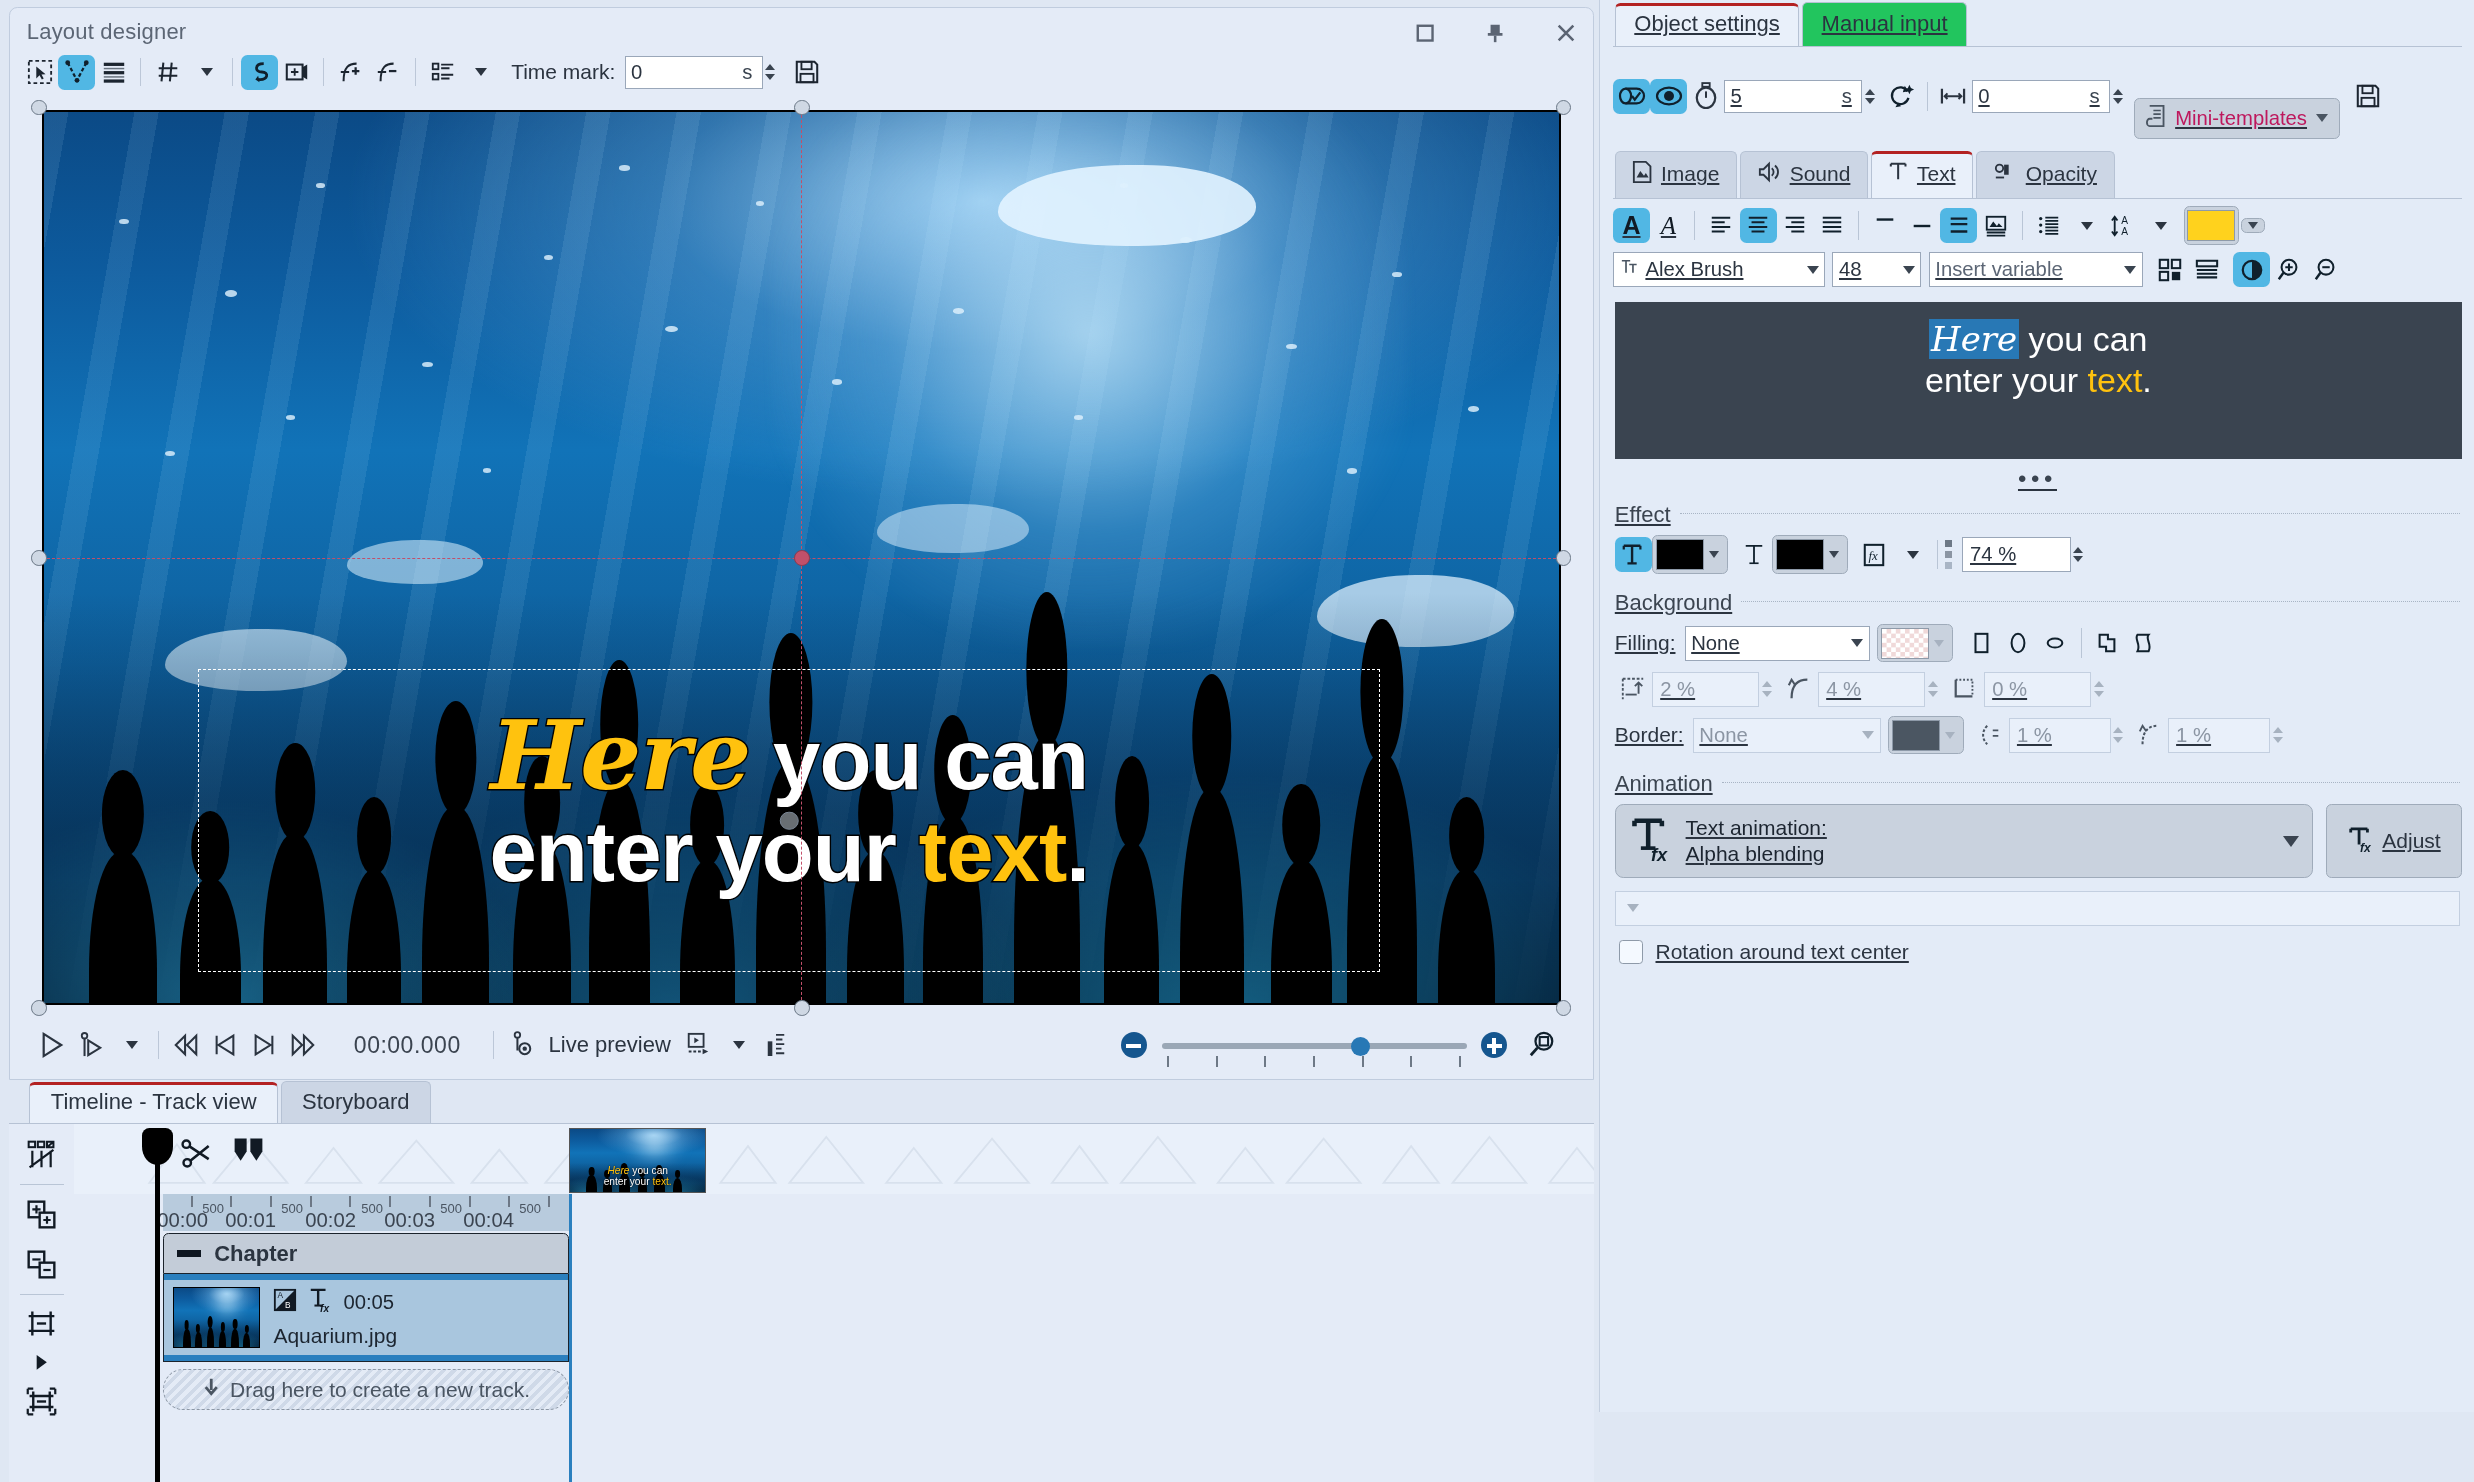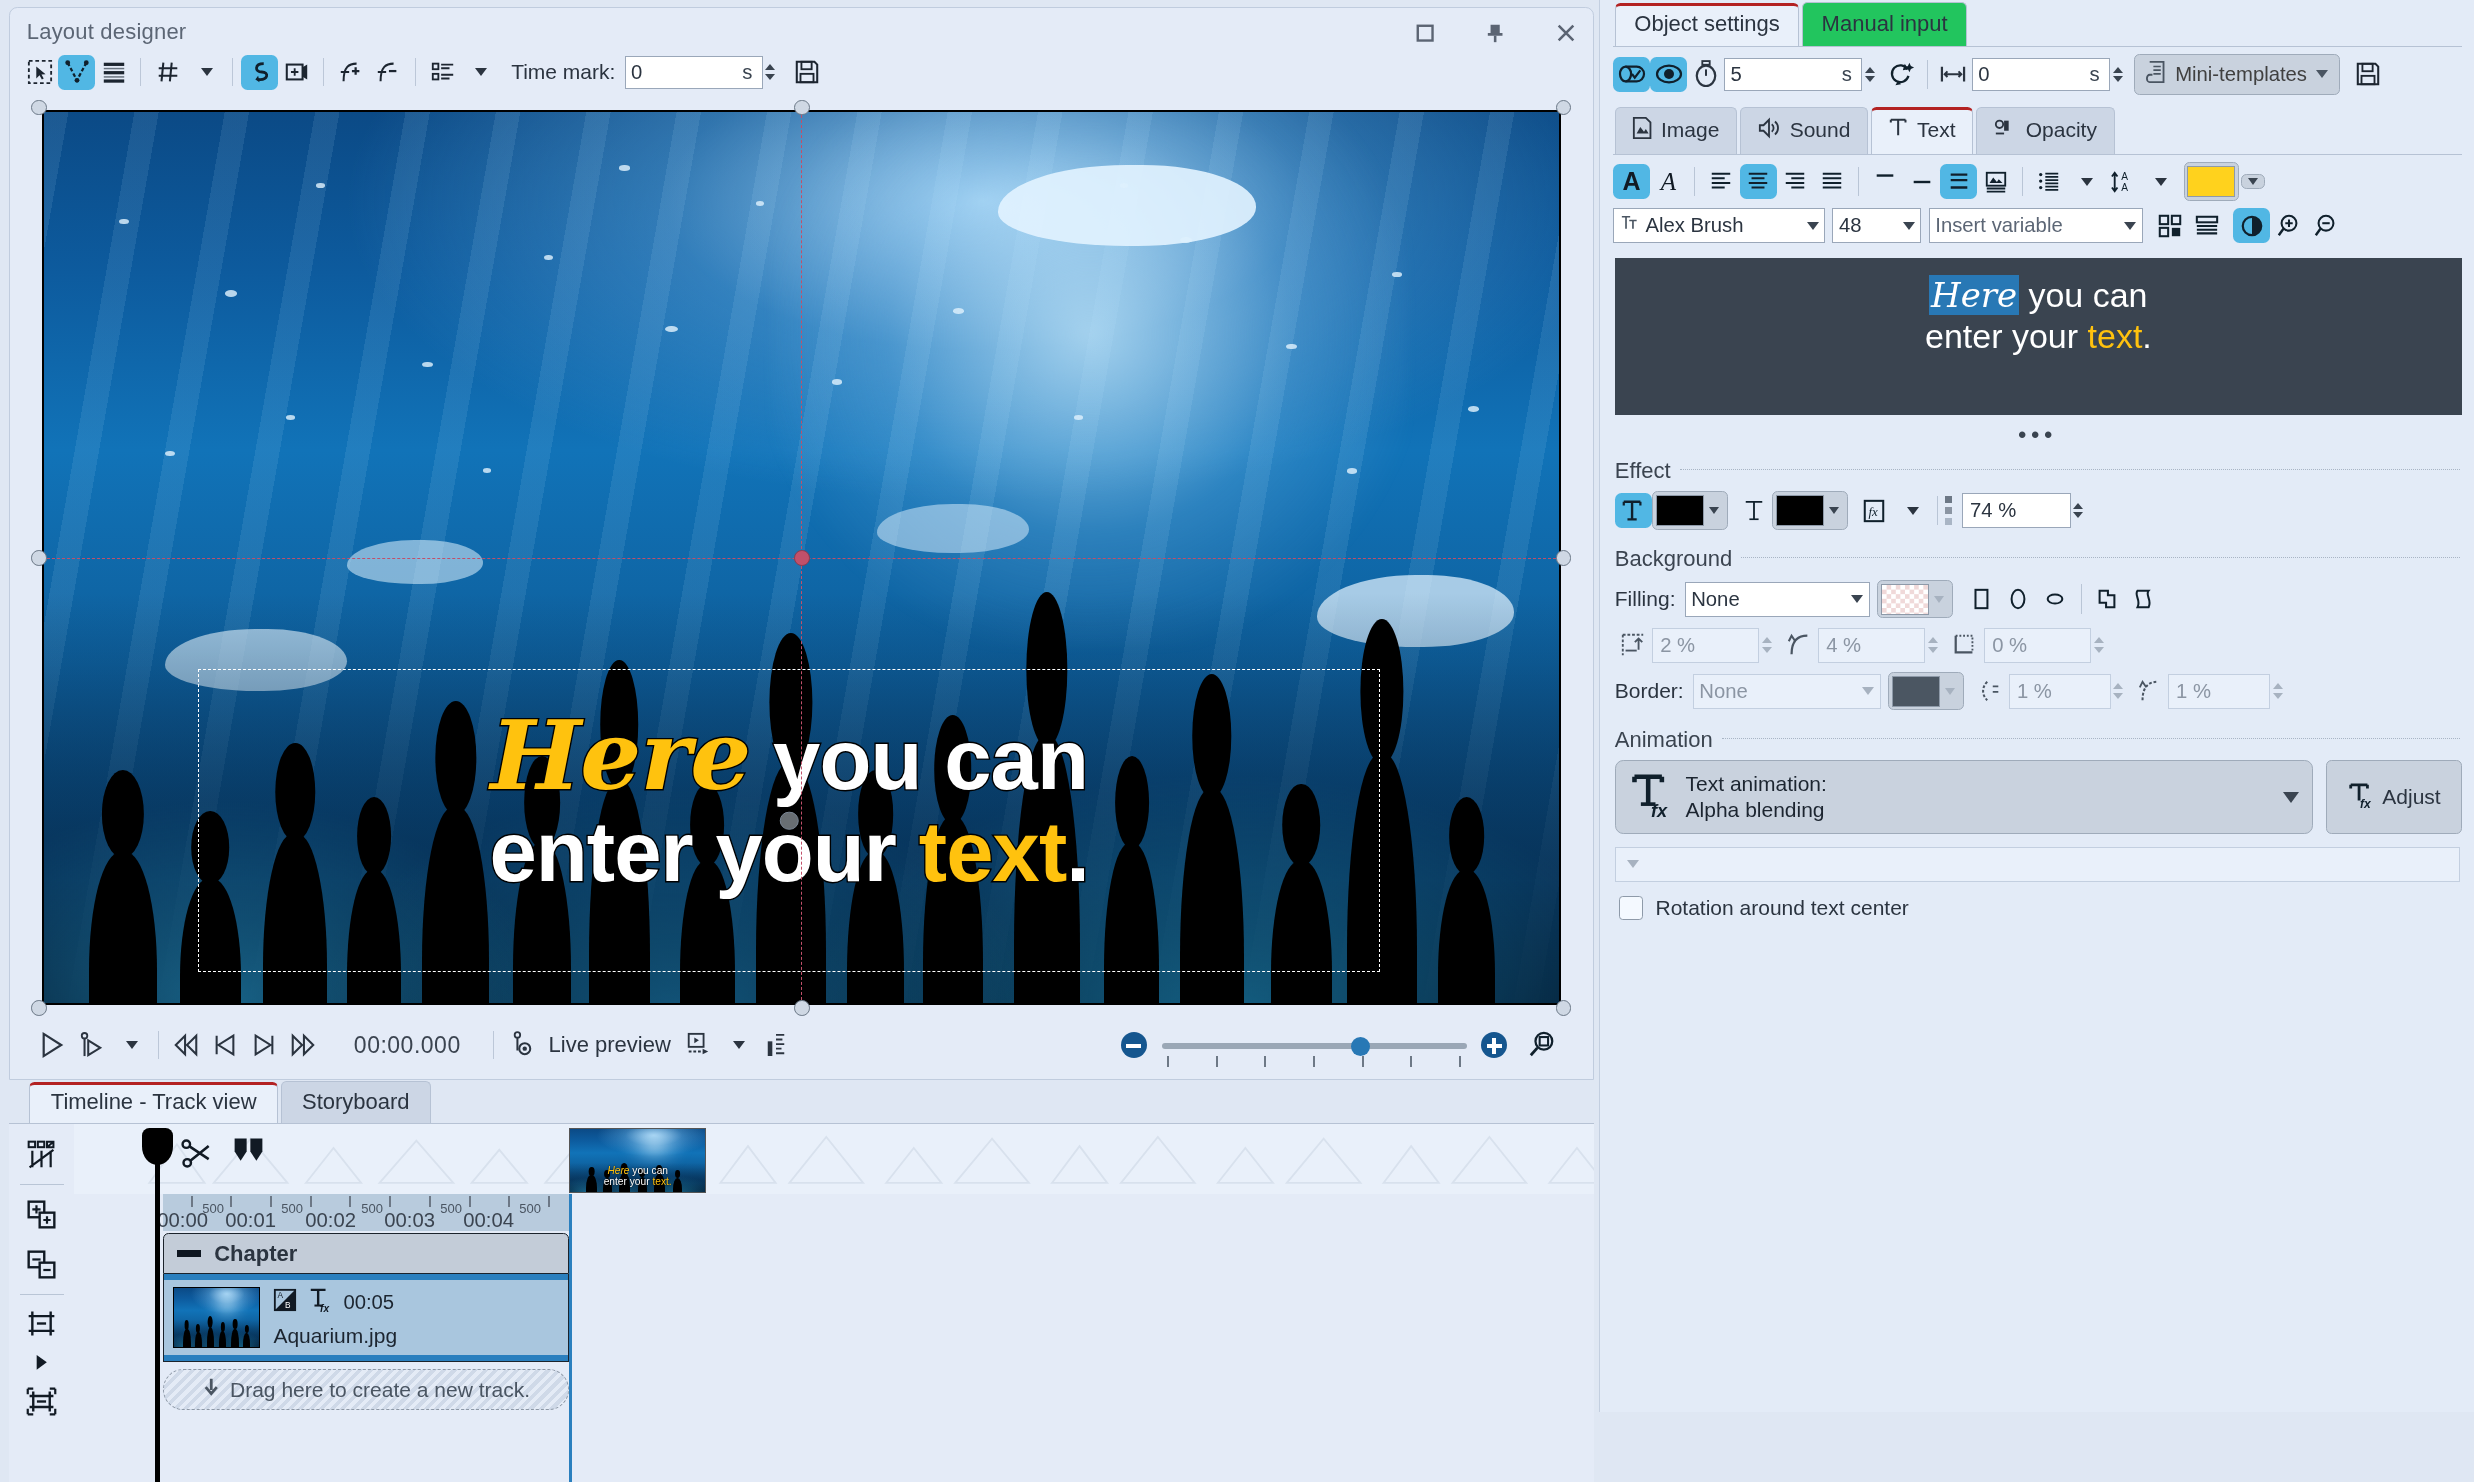--- a/index.html
+++ b/index.html
@@ -13,21 +13,21 @@
     overflow: hidden;
     position: relative;
   }
   .hatch {
     background-image: repeating-linear-gradient(135deg, #e4ebf6 0 3.7px, #cfd9e8 3.7px 7.4px);
   }
 
   
   #root { display:flex; width:2475px; height:1482px; }
   #leftcol { width:1599px; height:1482px; display:flex; flex-direction:column; background:#dfe7f3; }
-  #rightcol { width:876px; height:1412px; background:#e3ebf7; border-left:0.9px solid #c3cfe0; }
+  #rightcol { width:876px; height:1412px; background:#e3ebf7; border-left:0.9px solid #c3cfe0;text-decoration:underline; }
 
   
   #designer {
     margin:7.4px 5.5px 0 9.2px;
     background:#e4ebf7;
     border:0.9px solid #c0ccde;
     border-radius:8.3px 8.3px 0 0;
     height:1073px;
     display:flex; flex-direction:column;
     position:relative;
@@ -171,21 +171,21 @@
   .rtabs { display:flex; align-items:flex-end; height:46px; padding:13px 0 0 14.8px; }
   .rtab { padding:7.4px 18.5px 9.2px; font-size:22px; border:0.9px solid #b6c2d4; border-bottom:none;
           border-radius:5.5px 5.5px 0 0; background:#22c55e; margin-right:2.8px; }
   .rtab.active { background:#e9f0fa; border-top:3.7px solid #b32222; padding-top:4.6px; }
   .rtabs-line { border-bottom:0.9px solid #b6c2d4; margin:0 13px; }
   .rrow { display:flex; align-items:center; padding:7.4px 13px; gap:0; }
   .ibtn { width:37px;height:35px;display:flex;align-items:center;justify-content:center;border-radius:6.5px;color:#111a24;}
   .ibtn.on { background:#51b7e4; }
   .vsep { width:0.9px;height:29.5px;background:#b9c5d6;margin:0 7.4px;}
   .btn3d { display:flex;align-items:center;gap:9.2px; background:#c9d2de; border:0.9px solid #9fabba; border-radius:5.5px;
-           padding:4.6px 11px; font-size:20.3px; color:#404040;}
+           padding:4.6px 11px; font-size:20.3px; color:#be185d;margin-top:44px;}
   
   .otabs { display:flex; padding:5.5px 0 0 14.8px; }
   .otab { display:flex;align-items:center;gap:8.3px; padding:7.4px 16.6px 9.2px; font-size:21px;
           border:0.9px solid #b6c2d4; border-bottom:none; border-radius:5.5px 5.5px 0 0; background:#ccd6e5; margin-right:2.8px;}
   .otab.active { background:#e9f0fa; border-top:3.7px solid #b32222; padding-top:4.6px; }
   .otabs-line { border-bottom:0.9px solid #b6c2d4; margin:0 13px 0 13px; }
 
   .combo { display:flex; align-items:center; background:#fff; border:0.9px solid #9aa7b9; height:35px; padding:0 5.5px;
            font-size:20.3px; position:relative; }
   .combo .cv { flex:1; white-space:nowrap; overflow:hidden; }

